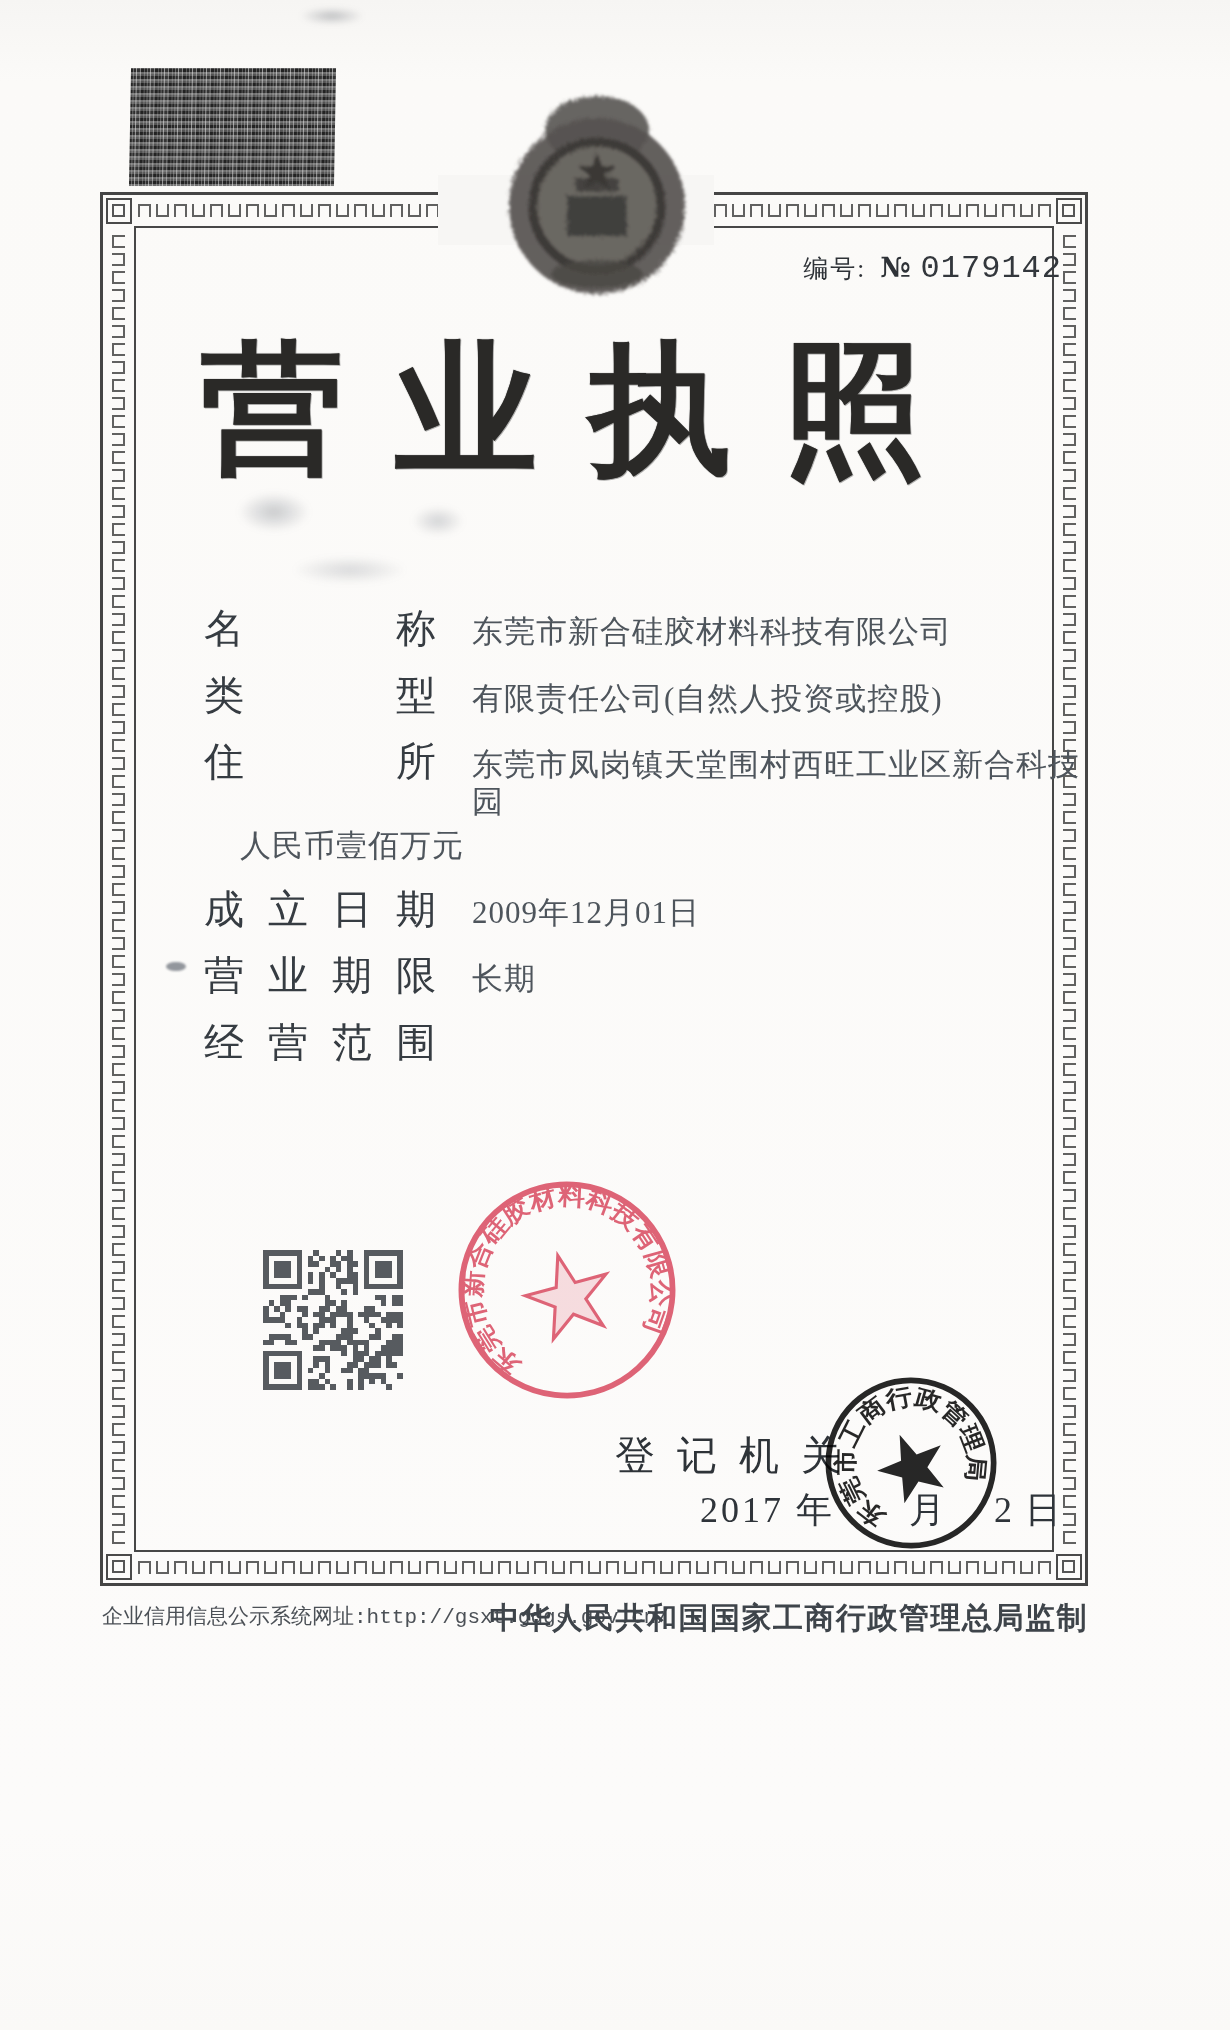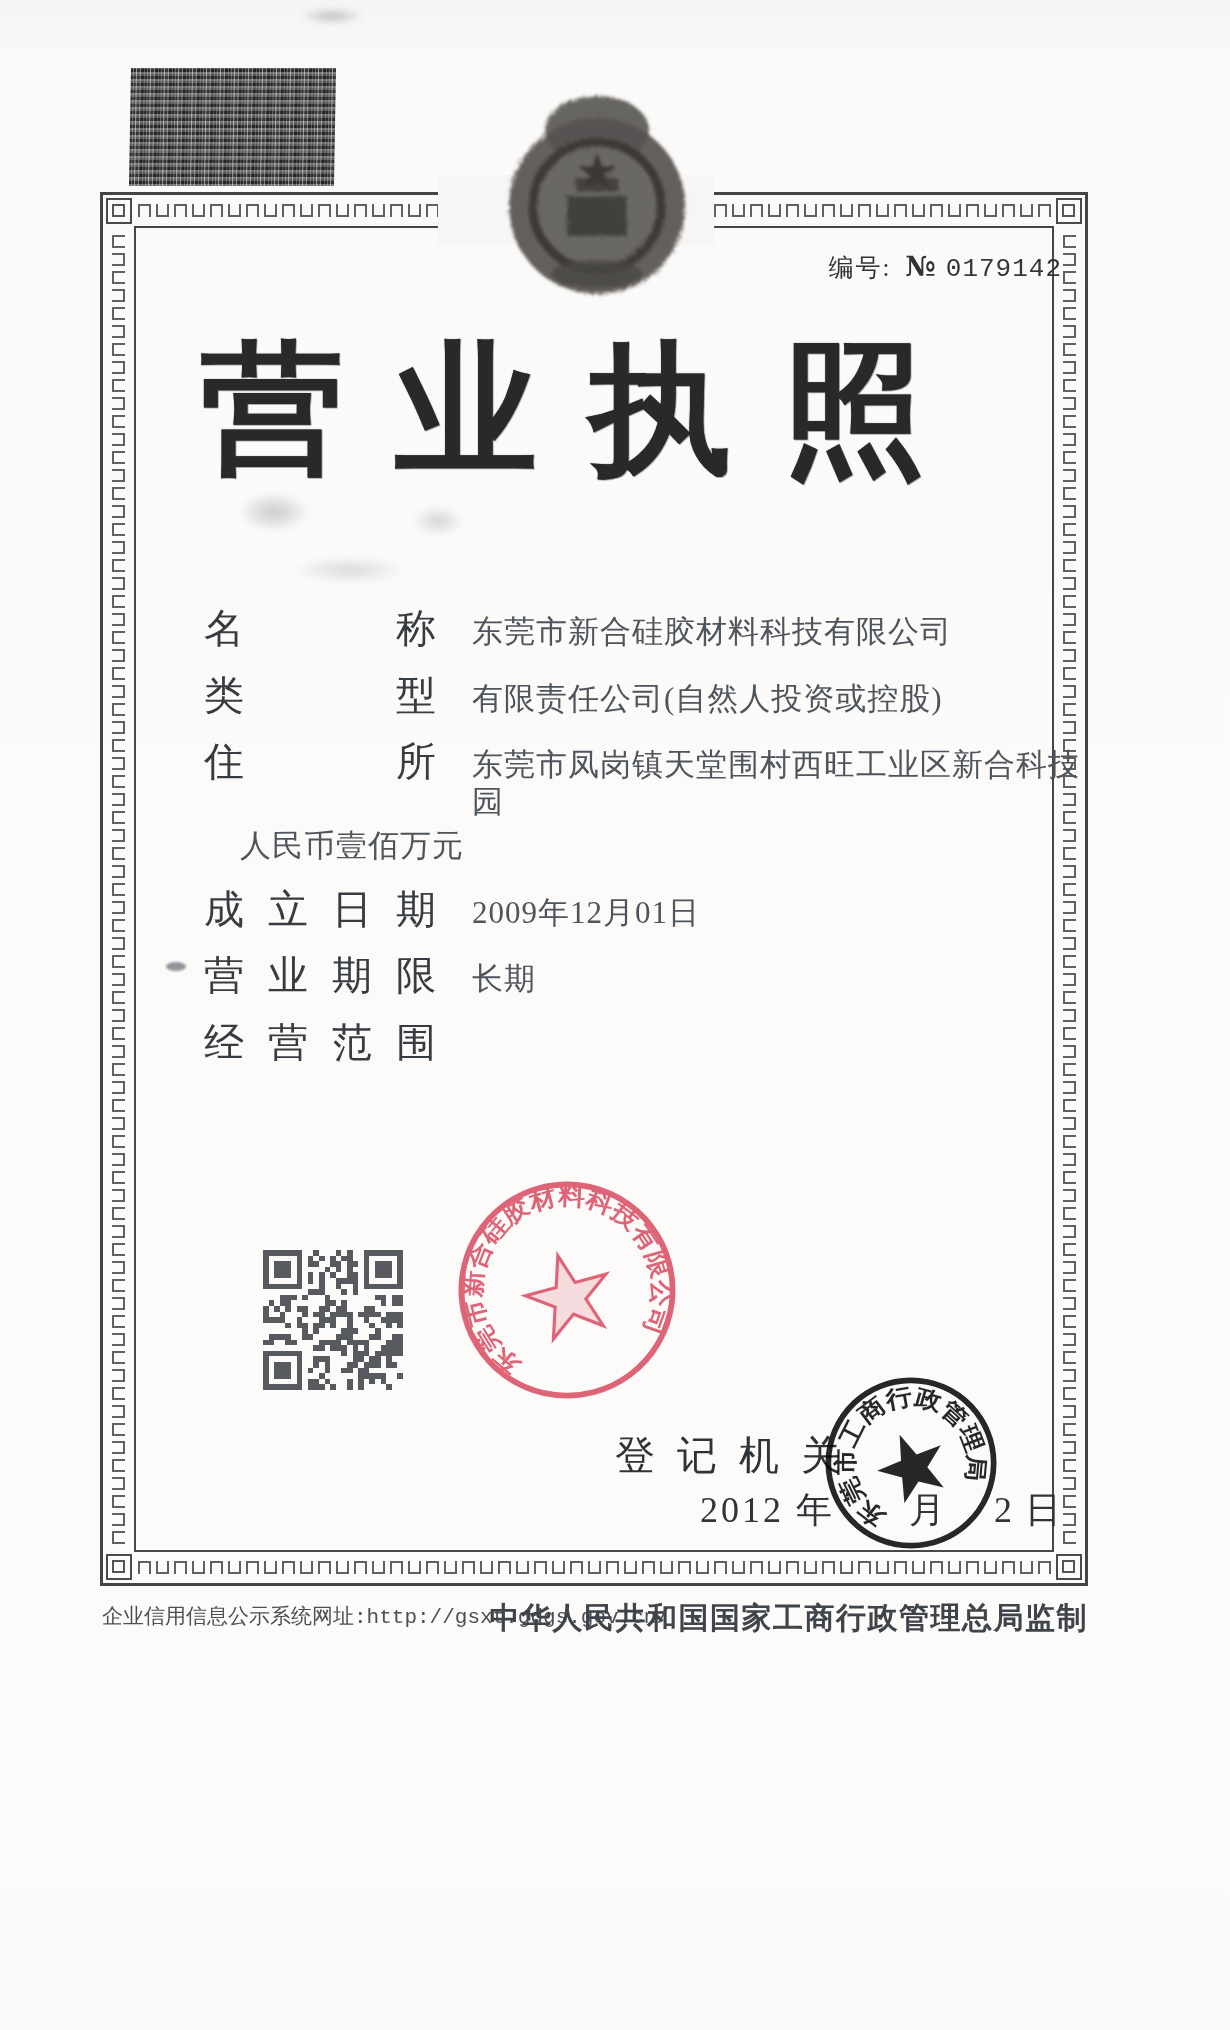--- a/index.html
+++ b/index.html
@@ -28,21 +28,21 @@
   .m-top .mcell,.m-bottom .mcell{border-bottom:none;}
   .m-top .mcell:nth-child(even),.m-bottom .mcell:nth-child(even){transform:scaleY(-1);}
   .m-left .mcell,.m-right .mcell{border-right:none;}
   .m-left .mcell:nth-child(even),.m-right .mcell:nth-child(even){transform:scaleX(-1);}
   #emblem-mask{position:absolute;left:438px;top:175px;width:276px;height:70px;background:#f7f6f4;}
 
   
   #emblem{position:absolute;left:500px;top:78px;width:195px;height:232px;}
   #serial{position:absolute;top:250px;right:168px;font-size:25px;color:#2e3237;letter-spacing:2px;white-space:nowrap;}
   #serial .no-sign{font-family:"DejaVu Serif",serif;font-weight:bold;font-size:28px;margin:0 8px 0 14px;}
-  #serial .no-digits{font-family:"Liberation Mono","DejaVu Sans Mono",monospace;font-size:26px;letter-spacing:1px;color:#33373c;}
+  #serial .no-digits{font-family:"Liberation Mono","DejaVu Sans Mono",monospace;font-size:32px;letter-spacing:1px;color:#33373c;}
   #title{position:absolute;left:0;right:0;top:338px;text-align:center;font-family:"Liberation Sans","DejaVu Sans",sans-serif;font-weight:bold;font-size:142px;line-height:1;letter-spacing:52px;color:#2a2927;transform:translateX(-26px);text-shadow:0 0 1px #3a3a3a,1px 1px 0 rgba(60,60,60,.35);}
   #regline{position:absolute;left:612px;top:524px;white-space:nowrap;}
   #regline .reg-label{font-size:40px;letter-spacing:18px;color:#474e56;}
   #regline .reg-no{font-size:42px;margin-left:22px;color:#4b5158;letter-spacing:1px;}
 
   
   #fields{position:absolute;left:204px;top:606px;width:880px;}
   .frow{display:flex;align-items:flex-start;min-height:66.5px;}
   .flabel{flex:none;width:232px;font-size:40px;line-height:1.15;color:#363c42;text-align:justify;text-align-last:justify;text-justify:inter-character;letter-spacing:0;}
   .fvalue{margin-left:36px;font-size:31px;line-height:1.2;color:#4e555c;padding-top:7px;letter-spacing:1px;}
@@ -629,21 +629,21 @@
       <path id="redArc" d="M 52,168 A 82,82 0 1 1 168,168" fill="none"></path>
       <text font-size="23" fill="#dd5066" font-family="Liberation Serif, serif" font-weight="bold">
         <textPath href="#redArc" startOffset="2" textLength="382" lengthAdjust="spacingAndGlyphs">东莞市新合硅胶材料科技有限公司</textPath>
       </text>
       <polygon points="110,76 119.4,105.1 149.9,105 125.2,122.9 134.7,152 110,134 85.3,152 94.8,122.9 70.1,105 100.6,105.1" stroke="#dd5066" stroke-width="3" fill="rgba(221,80,102,0.20)"></polygon>
     </g>
   </svg>
 
   <div id="issuer">登记机关</div>
   <div id="dateline">
-    <span class="d-year">2012 年</span><span class="d-month">月</span><span class="d-day">2</span><span class="d-day-unit">日</span>
+    <span class="d-year">2017 年</span><span class="d-month">月</span><span class="d-day">2</span><span class="d-day-unit">日</span>
   </div>
 
   <svg id="black-seal" viewBox="0 0 200 200">
     <g transform="rotate(-22 100 100)" fill="none">
       <circle cx="100" cy="100" r="87" stroke="#161616" stroke-width="6"></circle>
       <path id="blkArc" d="M 58,142 A 60,60 0 1 1 142,142" fill="none"></path>
       <text font-size="25" fill="#161616" font-family="Liberation Serif, serif" font-weight="bold">
         <textPath href="#blkArc" startOffset="2" textLength="276" lengthAdjust="spacingAndGlyphs">东莞市工商行政管理局</textPath>
       </text>
       <polygon points="100,68 108.8,93.9 136.1,94.3 114.3,110.6 122.3,136.7 100,121 77.7,136.7 85.7,110.6 63.9,94.3 91.2,93.9" fill="#161616"></polygon>

